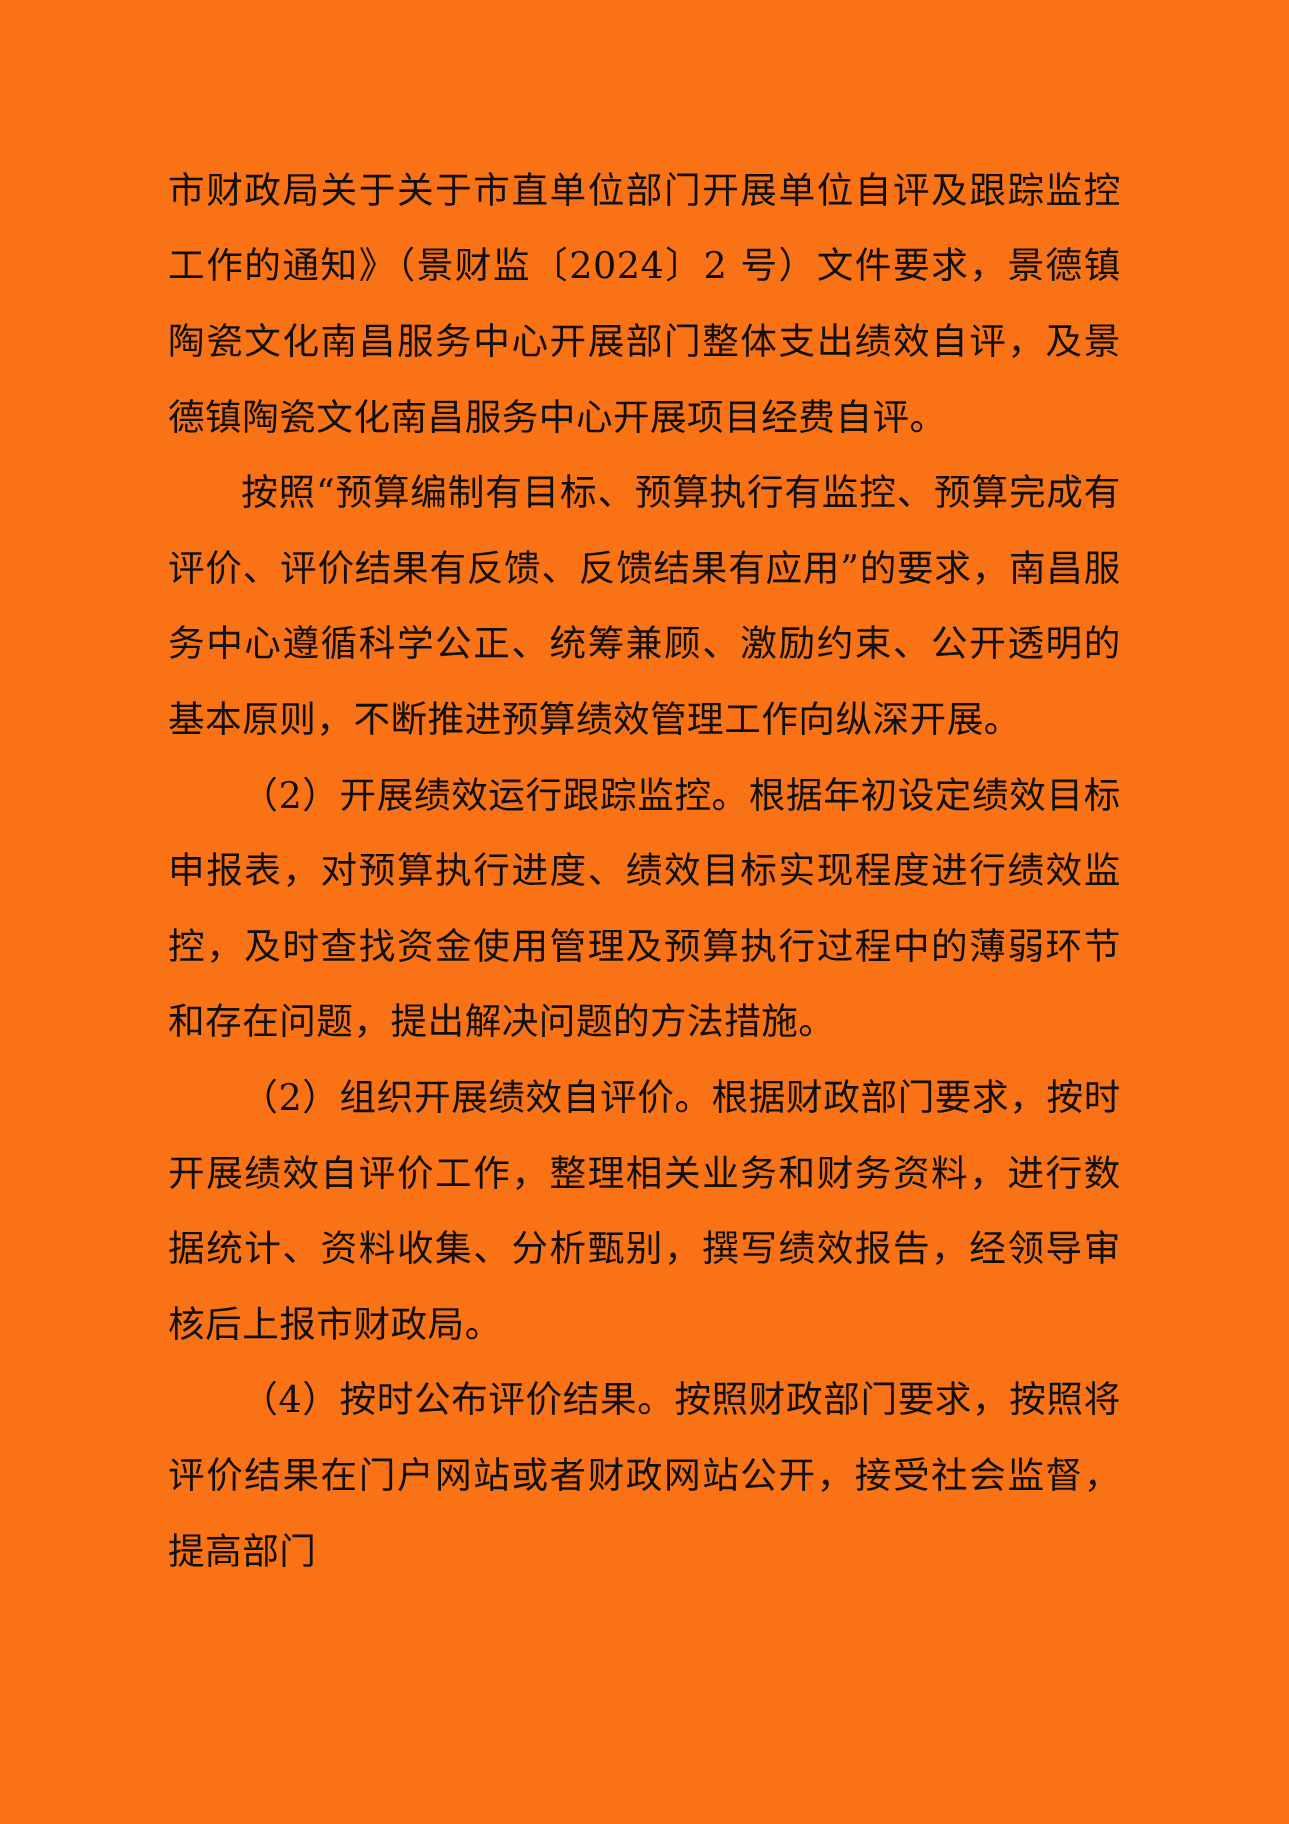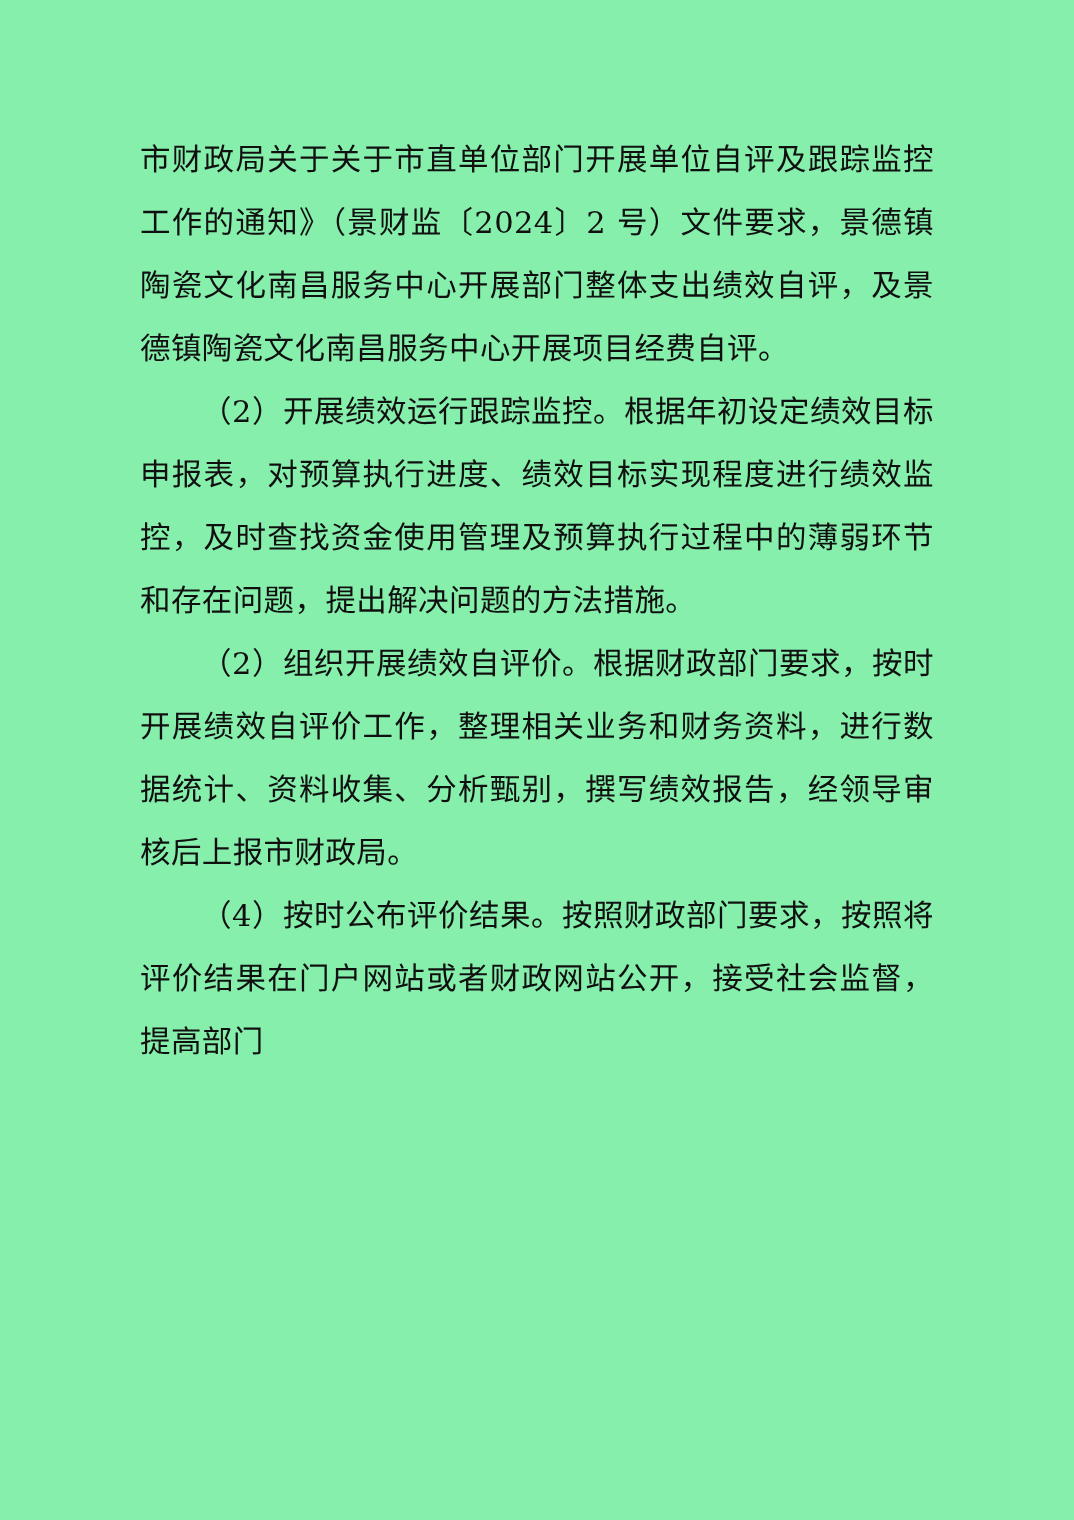--- a/index.html
+++ b/index.html
@@ -11,21 +11,21 @@
     width: 1074px;
     height: 1520px;
     font-family: "DejaVu Serif", "Liberation Serif", serif;
     color: #0d0d0d;
     overflow: hidden;
   }
   .page {
     position: relative;
     width: 1074px;
     height: 1520px;
-    background: #86efac;
+    background: #f97316;
     box-sizing: border-box;
     padding: 128px 140px 60px 140px;
   }
   .doc-body {
     font-size: 30.5px;
     line-height: 63px;
     text-align: justify;
     text-justify: inter-ideograph;
     letter-spacing: 0.4px;
     color: #101010;
@@ -37,17 +37,18 @@
   .para.indent {
     text-indent: 61px;
   }
 </style>
 </head>
 <body>
 
 <div class="page">
   <div class="doc-body">
     <p class="para">市财政局关于关于市直单位部门开展单位自评及跟踪监控工作的通知》（景财监〔2024〕2 号）文件要求，景德镇陶瓷文化南昌服务中心开展部门整体支出绩效自评，及景德镇陶瓷文化南昌服务中心开展项目经费自评。</p>
+    <p class="para indent">按照“预算编制有目标、预算执行有监控、预算完成有评价、评价结果有反馈、反馈结果有应用”的要求，南昌服务中心遵循科学公正、统筹兼顾、激励约束、公开透明的基本原则，不断推进预算绩效管理工作向纵深开展。</p>
     <p class="para indent">（2）开展绩效运行跟踪监控。根据年初设定绩效目标申报表，对预算执行进度、绩效目标实现程度进行绩效监控，及时查找资金使用管理及预算执行过程中的薄弱环节和存在问题，提出解决问题的方法措施。</p>
     <p class="para indent">（2）组织开展绩效自评价。根据财政部门要求，按时开展绩效自评价工作，整理相关业务和财务资料，进行数据统计、资料收集、分析甄别，撰写绩效报告，经领导审核后上报市财政局。</p>
     <p class="para indent">（4）按时公布评价结果。按照财政部门要求，按照将评价结果在门户网站或者财政网站公开，接受社会监督，提高部门</p>
   </div>
 </div>
 
 </body></html>

